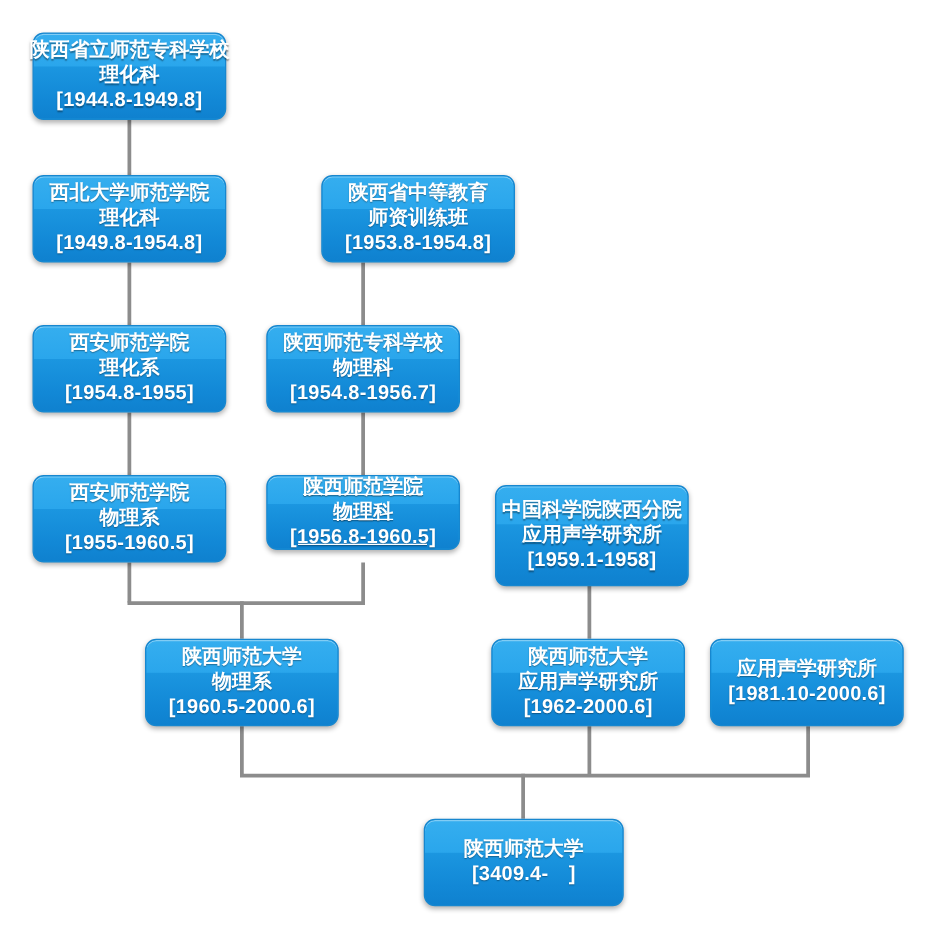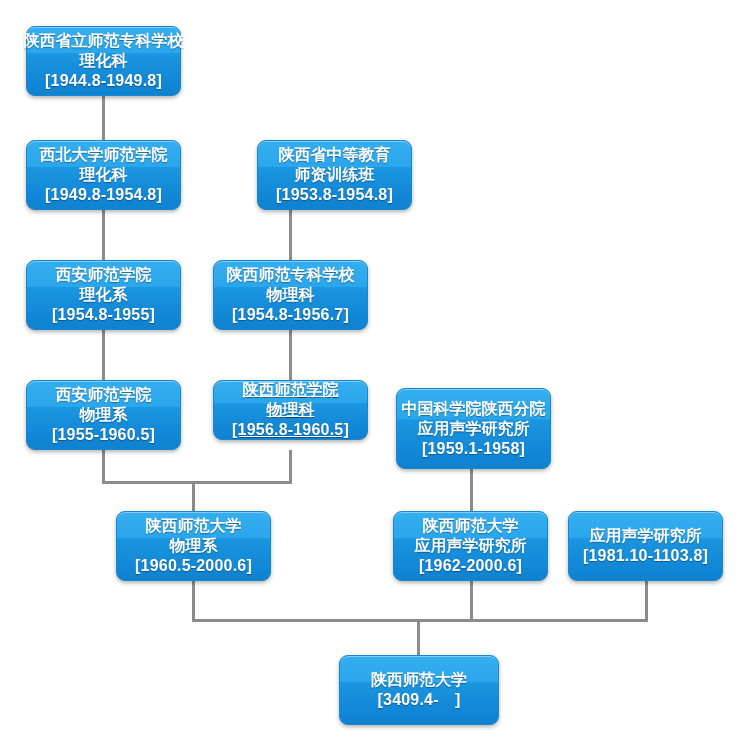--- a/index.html
+++ b/index.html
@@ -135,20 +135,20 @@
         <span class="ln">物理系</span>
         <span class="ln date">[1960.5-2000.6]</span>
       </div>
       <div class="node" style="left: 393px; top: 511px; width: 155px; height: 70px;">
         <span class="ln">陕西师范大学</span>
         <span class="ln">应用声学研究所</span>
         <span class="ln date">[1962-2000.6]</span>
       </div>
       <div class="node" style="left: 568px; top: 511px; width: 155px; height: 70px;">
         <span class="ln">应用声学研究所</span>
-        <span class="ln date">[1981.10-1103.8]</span>
+        <span class="ln date">[1981.10-2000.6]</span>
       </div>
       <div class="node" style="left: 339px; top: 655px; width: 160px; height: 70px;">
         <span class="ln">陕西师范大学</span>
         <span class="ln date">[3409.4-　]</span>
       </div>
     </div>
 </div>
 
 </body></html>

